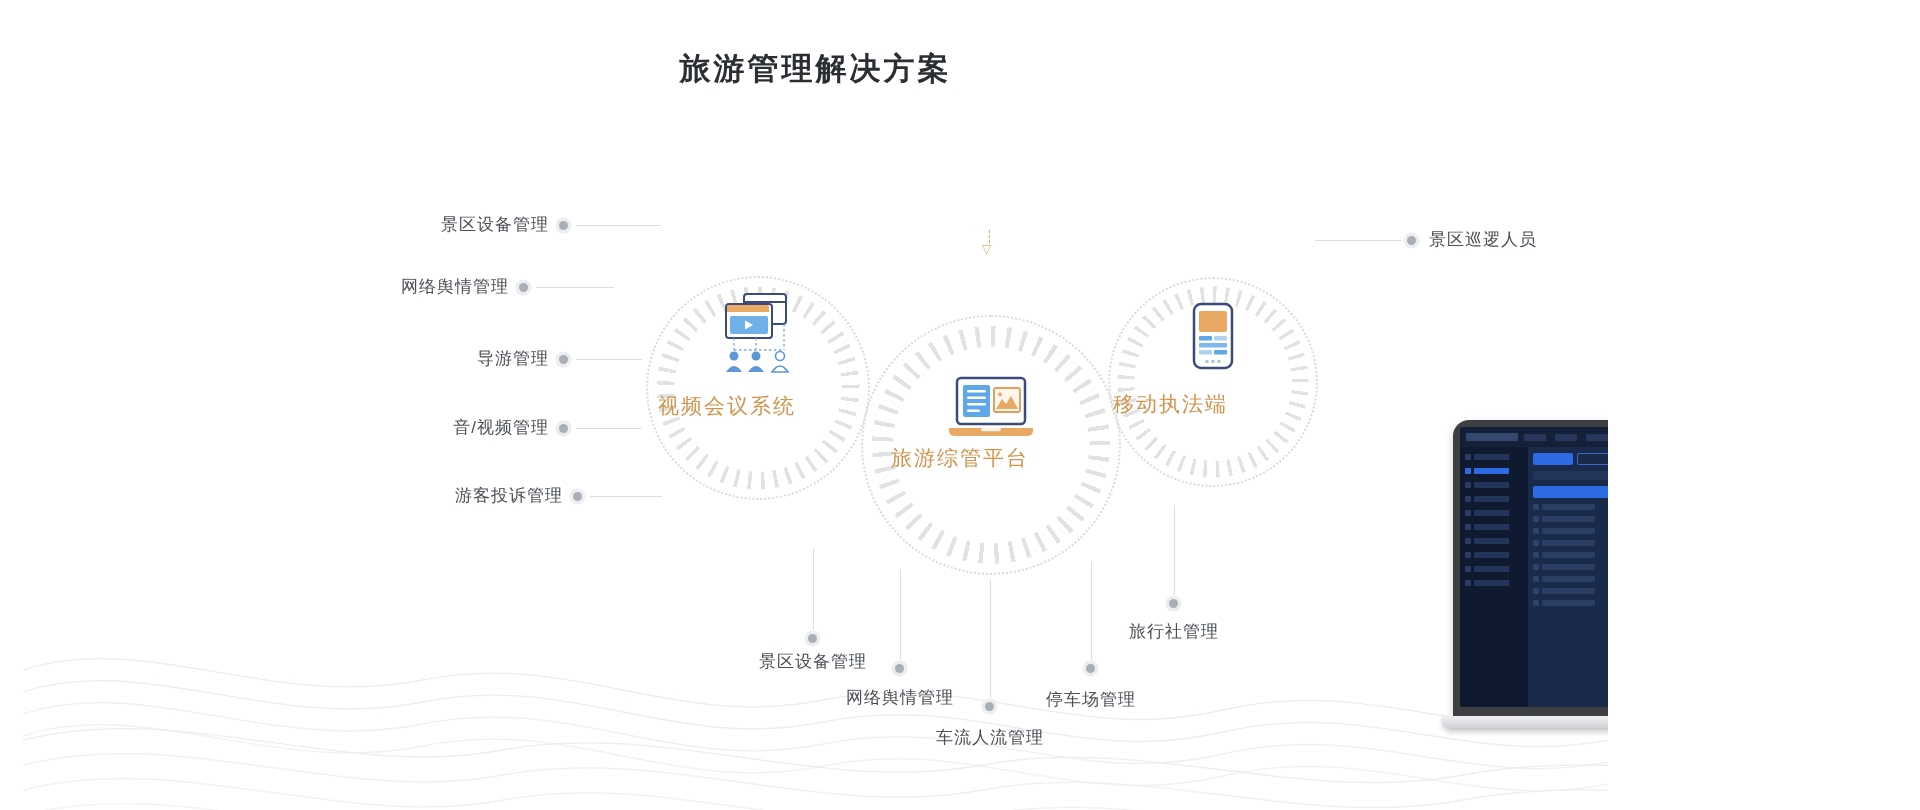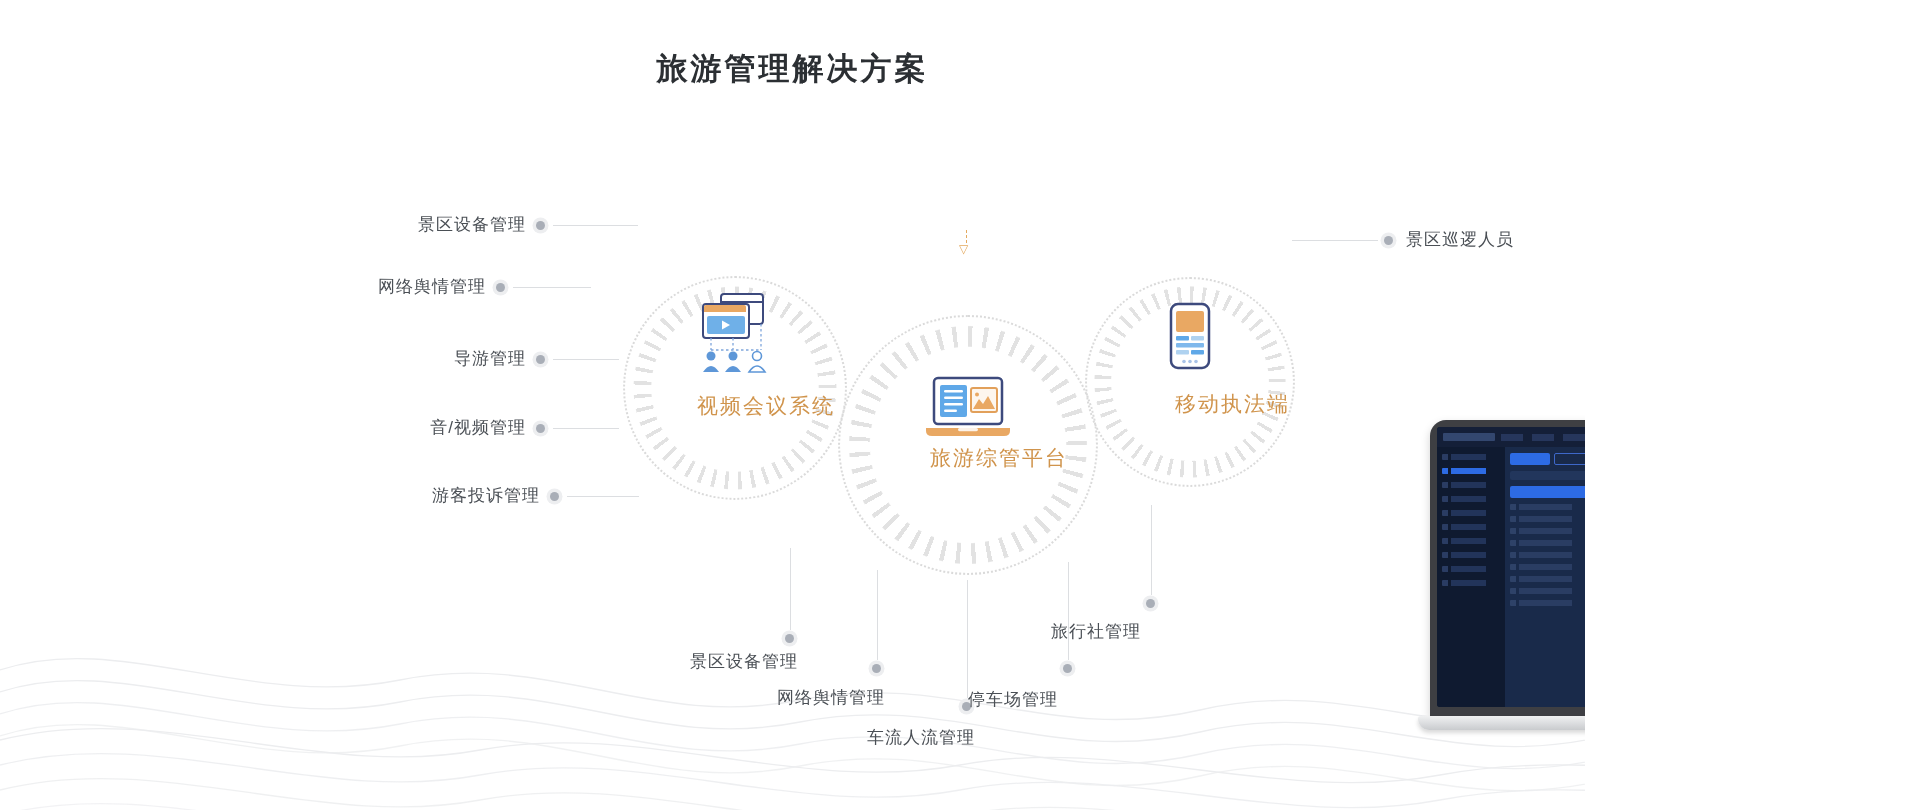--- a/index.html
+++ b/index.html
@@ -1,17 +1,17 @@
 <!DOCTYPE html>
 <html><head>
 <meta charset="utf-8">
 <style>
   html,body{margin:0;padding:0;background:#fff;}
   body{font-family:"Liberation Sans","DejaVu Sans",sans-serif;}
-  #app{position:relative;width:1585px;height:810px;overflow:hidden;background:#ffffff;}
+  #app{position:relative;width:1585px;height:810px;overflow:hidden;background:#ffffff;margin-left:23px;}
 
   
   .title{position:absolute;left:0;top:48px;width:100%;text-align:center;
          font-size:31px;font-weight:700;color:#2b2f33;letter-spacing:3px;z-index:2;}
   .subtitle{position:absolute;left:0;top:112px;width:100%;text-align:center;
          font-size:20px;color:#42474c;letter-spacing:1px;z-index:2;}
 
   
   .authority{position:absolute;left:886px;top:190px;width:162px;height:36px;
          border:1px solid #E4AA60;background:#fff;color:#D0883B;font-size:19px;
@@ -19,26 +19,26 @@
   .v-dash{position:absolute;left:966px;top:230px;height:13px;border-left:1px dashed #E4AA60;z-index:2;}
   .arrow-down{position:absolute;left:959px;top:242px;color:#E4AA60;font-size:12px;z-index:2;}
 
   
   .ring-dotted{position:absolute;border:2px dotted #DADADA;border-radius:50%;box-sizing:border-box;z-index:1;}
   .ring-ticks{position:absolute;border-radius:50%;z-index:1;
       background:repeating-conic-gradient(#E2E2E2 0deg 2.2deg, transparent 2.2deg 8deg);
       -webkit-mask:radial-gradient(closest-side, transparent 80%, #000 81%, #000 97%, transparent 98%);
       mask:radial-gradient(closest-side, transparent 80%, #000 81%, #000 97%, transparent 98%);}
   .node-icon{position:absolute;z-index:2;}
-  .node-label{position:absolute;text-align:right;font-size:21px;color:#D0944C;letter-spacing:2px;z-index:2;}
+  .node-label{position:absolute;text-align:left;font-size:21px;color:#D0944C;letter-spacing:2px;z-index:2;}
 
   
   .side-label{position:absolute;font-size:17px;color:#4a4f55;letter-spacing:1px;line-height:24px;z-index:2;}
   .right-align{text-align:right;}
-  .center-align{text-align:left;}
+  .center-align{text-align:center;}
   .dot{position:absolute;width:9px;height:9px;border-radius:50%;background:#A9AEB7;
        box-shadow:0 0 0 3.5px #EDEEF0;z-index:2;}
   .hline{position:absolute;height:1px;background:#DCDEE1;z-index:1;}
   .vline{position:absolute;width:1px;background:#DCDEE1;z-index:1;}
 
   
   .waves{position:absolute;left:0;bottom:0;z-index:0;}
 
   
   .laptop{position:absolute;left:1418px;top:420px;width:494px;z-index:3;}

